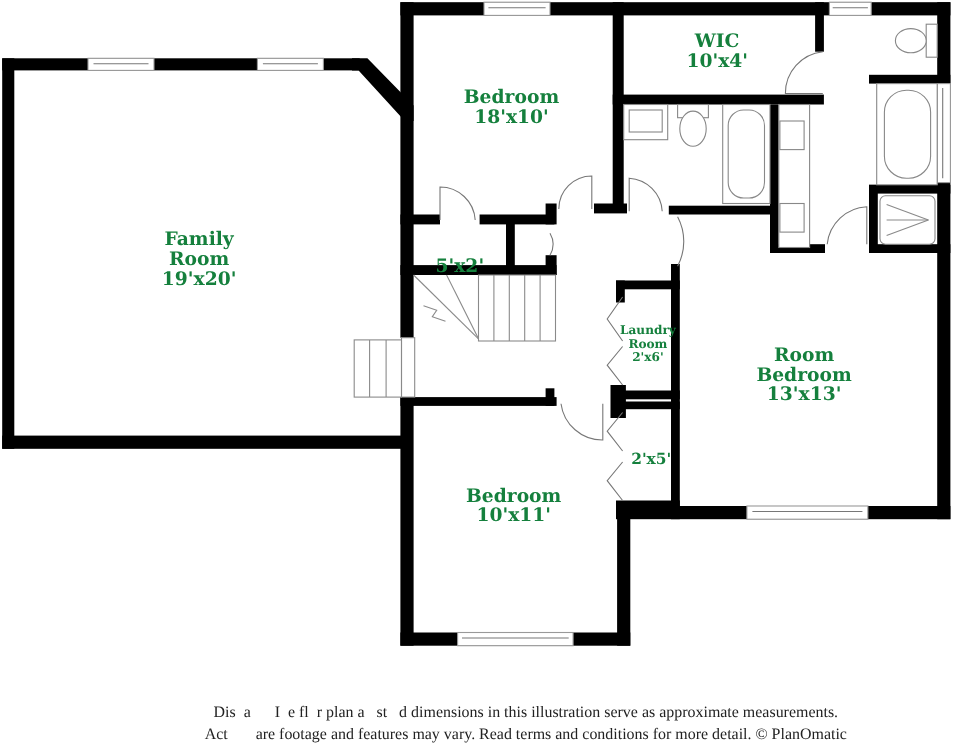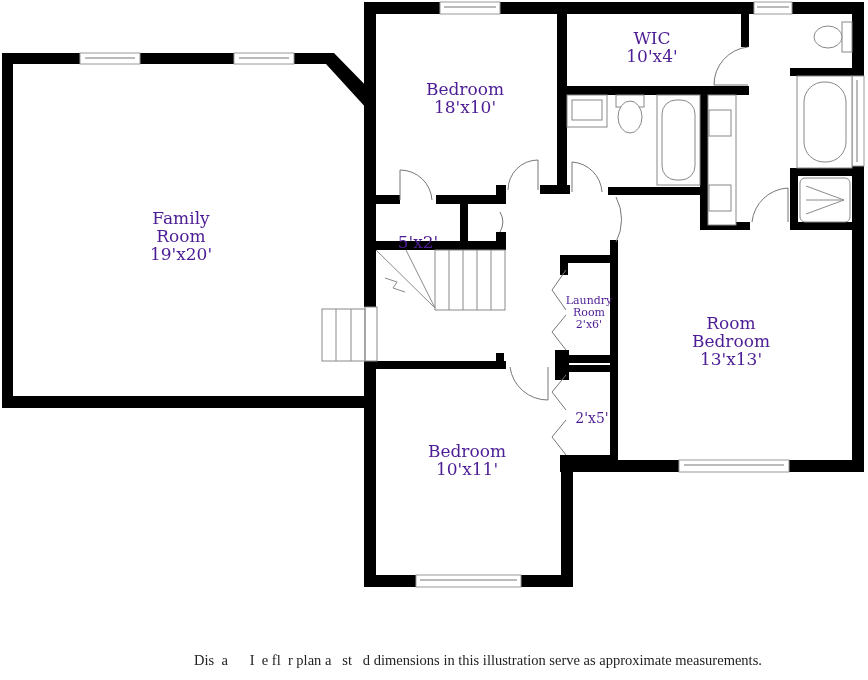--- a/index.html
+++ b/index.html
@@ -3,24 +3,24 @@
   <meta charset="utf-8">
   <style>
     html, body { margin: 0; padding: 0; background: #ffffff; }
     body { width: 868px; height: 680px; position: relative; overflow: hidden; font-family: "DejaVu Serif", "Liberation Serif", serif; }
     #plan { position: absolute; left: 0; top: 0; width: 868px; height: 680px; }
     .wall { fill: #000; }
     .thin { stroke: #8a8a8a; stroke-width: 1; fill: none; }
     .fix { stroke: #888; stroke-width: 1; fill: #fff; }
     .win { fill: #fff; stroke: #999; stroke-width: 1; }
     .door { stroke: #777; stroke-width: 1; fill: none; }
-    .lbl { position: absolute; text-align: center; font-weight: normal; color: #4c1d95; line-height: 1.05; white-space: nowrap; transform: translateX(-50%); }
+    .lbl { position: absolute; text-align: center; font-weight: bold; color: #15803d; line-height: 1.05; white-space: nowrap; transform: translateX(-50%); }
     .lbl.big { font-size: 17px; }
     .lbl.small { font-size: 11px; line-height: 1.1; }
-    .disclaimer { position: absolute; left: 118px; top: 638px; width: 720px; font-family: "Liberation Serif", serif; font-size: 14.5px; color: #222; text-align: center; line-height: 20px; margin-top: 12px; }
+    .disclaimer { position: absolute; left: 118px; top: 638px; width: 720px; font-family: "Liberation Serif", serif; font-size: 14.5px; color: #222; text-align: center; line-height: 20px; }
   </style>
 </head>
 <body>
 
 <svg id="plan" viewBox="0 0 868 680" xmlns="http://www.w3.org/2000/svg">
 
   <g>
     <rect class="wall" x="2" y="53" width="11" height="355"></rect>
     <rect class="wall" x="2" y="53" width="325" height="11"></rect>
     <rect class="wall" x="2" y="396" width="370" height="12"></rect>
@@ -204,13 +204,14 @@
   <div>2'x5'</div>
 </div>
 
 <div class="lbl big" style="left:467px; top:443px;">
   <div>Bedroom</div>
   <div>10'x11'</div>
 </div>
 
 <div class="disclaimer">
   <div>Dis&nbsp;&nbsp;a&nbsp;&nbsp;&nbsp;&nbsp;&nbsp;&nbsp;I&nbsp;&nbsp;e fl&nbsp;&nbsp;r plan a&nbsp;&nbsp;&nbsp;st&nbsp;&nbsp;&nbsp;d dimensions in this illustration serve as approximate measurements.</div>
+  <div>Act&nbsp;&nbsp;&nbsp;&nbsp;&nbsp;&nbsp;&nbsp;are footage and features may vary. Read terms and conditions for more detail. © PlanOmatic</div>
 </div>
 
 </body></html>

